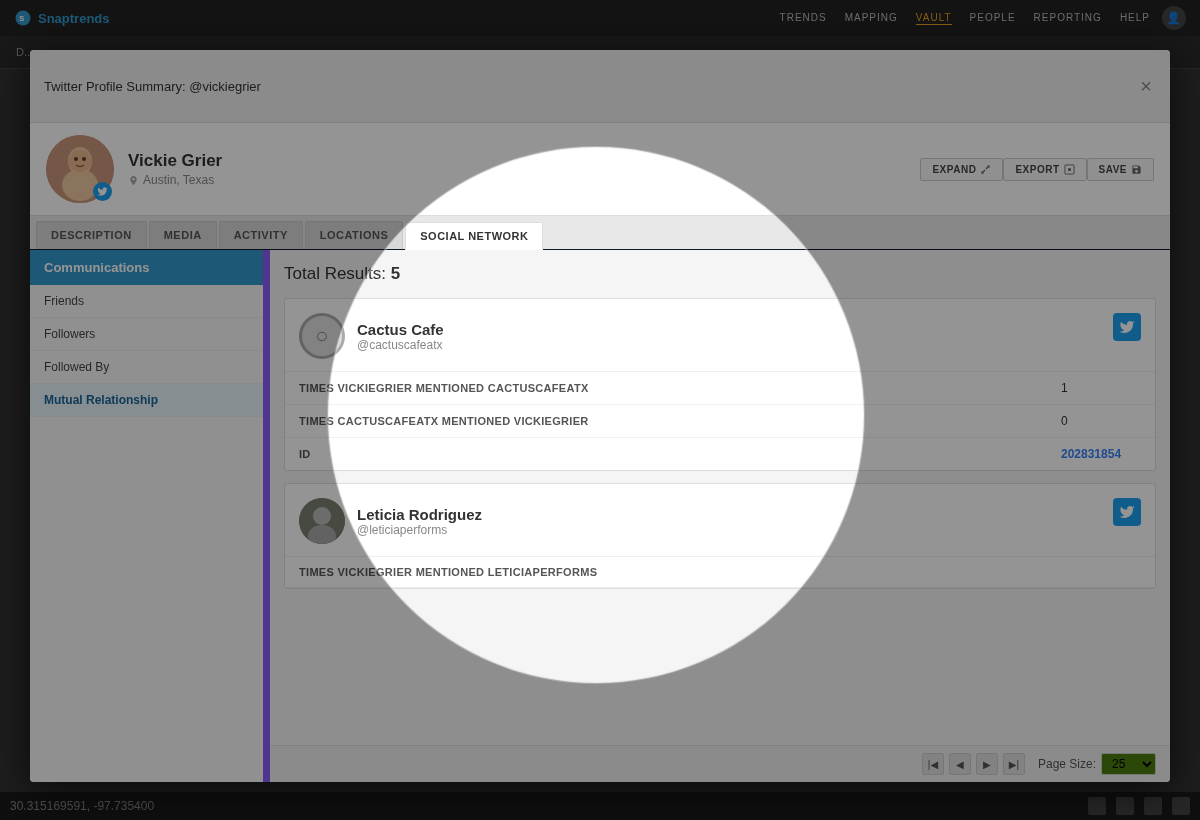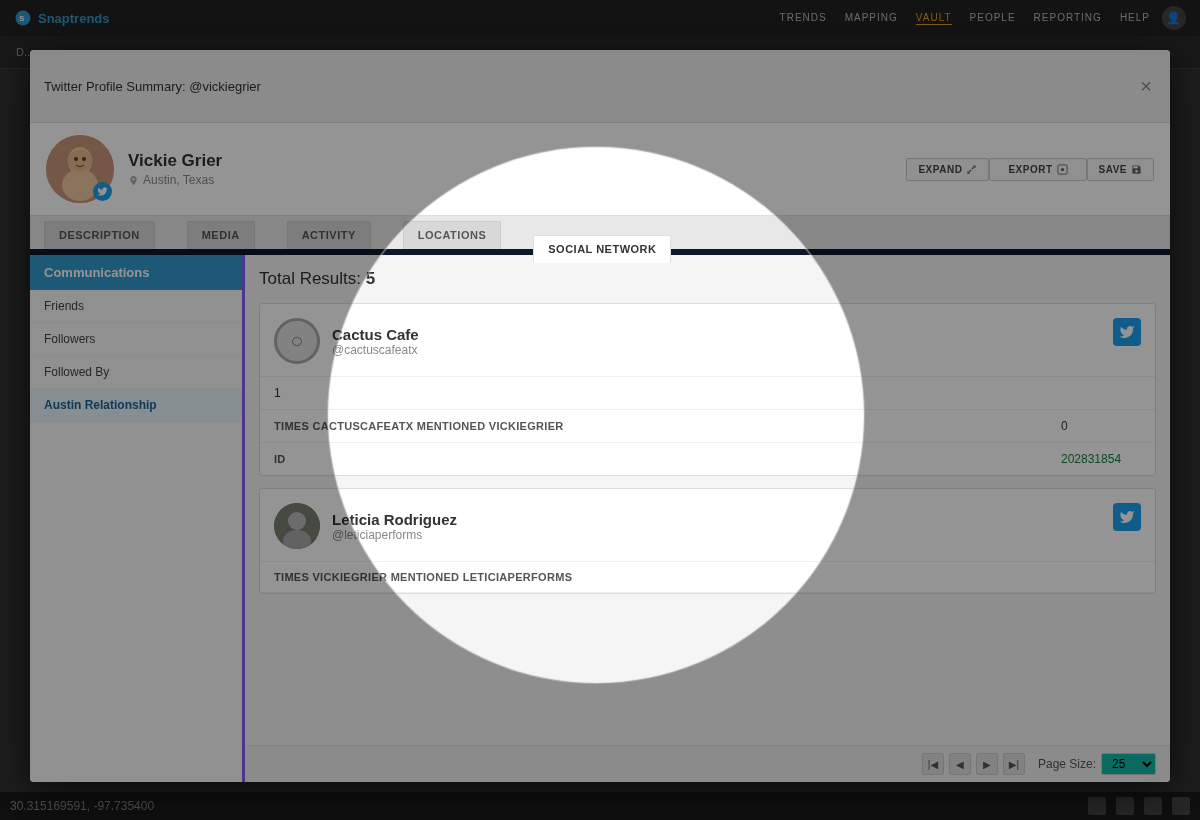--- a/index.html
+++ b/index.html
@@ -106,52 +106,52 @@
       </div>
     </div>
 
     <div style="display:flex; ">
       <button style="padding:5px 11px; font-size:10px; font-weight:bold; letter-spacing:0.5px; border:1px solid #ccc; background:#f8f8f8; color:#444; cursor:pointer; border-radius:2px; display:flex; align-items:center; gap:4px;">
         <span>EXPAND</span>
         <svg width="11" height="11" viewBox="0 0 24 24" fill="#666">
             <path d="M15 3h6v6l-2-2-5 5-2-2 5-5-2-2zM9 21H3v-6l2 2 5-5 2 2-5 5 2 2z"></path>
           </svg>
       </button>
-      <button style="padding:5px 18px; font-size:10px; font-weight:bold; letter-spacing:0.5px; border:1px solid #ccc; background:#f8f8f8; color:#444; cursor:pointer; border-radius:2px; display:flex; align-items:center; gap:4px;">
+      <button style="padding:5px 11px; font-size:10px; font-weight:bold; letter-spacing:0.5px; border:1px solid #ccc; background:#f8f8f8; color:#444; cursor:pointer; border-radius:2px; display:flex; align-items:center; gap:4px;">
         <span>EXPORT</span>
         <svg width="11" height="11" viewBox="0 0 24 24" fill="#666">
             <rect x="2" y="2" width="20" height="20" rx="2" fill="none" stroke="#666" stroke-width="2"></rect>
             <path d="M9 9h6v6H9z" fill="#666"></path>
           </svg>
       </button>
       <button style="padding:5px 11px; font-size:10px; font-weight:bold; letter-spacing:0.5px; border:1px solid #ccc; background:#f8f8f8; color:#444; cursor:pointer; border-radius:2px; display:flex; align-items:center; gap:4px;">
         <span>SAVE</span>
         <svg width="11" height="11" viewBox="0 0 24 24" fill="#666">
             <path d="M17 3H5a2 2 0 00-2 2v14a2 2 0 002 2h14a2 2 0 002-2V7l-4-4zm-5 16a3 3 0 110-6 3 3 0 010 6zm3-10H5V5h10v4z"></path>
           </svg>
       </button>
     </div>
   </div>
 
-  <div style="display:flex; background:#e8e8e8; border-bottom:6px solid #0f172a; flex-shrink:0; padding-top:5px; padding-left:14px;gap:30px;">
+  <div style="display:flex; background:#e8e8e8; border-bottom:1px solid #0f172a; flex-shrink:0; padding-top:5px; padding-left:6px;">
     <div style="padding:7px 14px; font-size:11px; font-weight:bold; letter-spacing:0.5px; color:#555; cursor:pointer; background:#d8d8d8; border:1px solid #ccc; border-bottom:none; margin-right:2px; border-radius:2px 2px 0 0;">DESCRIPTION</div>
     <div style="padding:7px 14px; font-size:11px; font-weight:bold; letter-spacing:0.5px; color:#555; cursor:pointer; background:#d8d8d8; border:1px solid #ccc; border-bottom:none; margin-right:2px; border-radius:2px 2px 0 0;">MEDIA</div>
     <div style="padding:7px 14px; font-size:11px; font-weight:bold; letter-spacing:0.5px; color:#555; cursor:pointer; background:#d8d8d8; border:1px solid #ccc; border-bottom:none; margin-right:2px; border-radius:2px 2px 0 0;">ACTIVITY</div>
     <div style="padding:7px 14px; font-size:11px; font-weight:bold; letter-spacing:0.5px; color:#555; cursor:pointer; background:#d8d8d8; border:1px solid #ccc; border-bottom:none; margin-right:2px; border-radius:2px 2px 0 0;">LOCATIONS</div>
-    <div style="padding:7px 14px; font-size:11px; font-weight:bold; letter-spacing:0.5px; color:#333; cursor:pointer; background:#fff; border:1px solid #ddd; border-bottom:1px solid #fff; margin-right:2px; border-radius:2px 2px 0 0; position:relative; top:14px;">SOCIAL NETWORK</div>
+    <div style="padding:7px 14px; font-size:11px; font-weight:bold; letter-spacing:0.5px; color:#333; cursor:pointer; background:#fff; border:1px solid #ddd; border-bottom:1px solid #fff; margin-right:2px; border-radius:2px 2px 0 0; position:relative; top:1px;">SOCIAL NETWORK</div>
   </div>
 
   <div style="display:flex; flex:1; overflow:hidden;">
 
-    <div style="width:215px; flex-shrink:0; background:#f9f9f9; border-right:3px solid #8b5cf6; display:flex; flex-direction:column;">
+    <div style="width:240px; flex-shrink:0; background:#f9f9f9; border-right:7px solid #8b5cf6; display:flex; flex-direction:column;">
       <div style="background:#3399cc; color:#fff; font-size:13px; font-weight:bold; padding:10px 14px;">Communications</div>
       <div style="padding:9px 14px; font-size:12px; color:#444; cursor:pointer; border-bottom:1px solid #eee;">Friends</div>
       <div style="padding:9px 14px; font-size:12px; color:#444; cursor:pointer; border-bottom:1px solid #eee;">Followers</div>
       <div style="padding:9px 14px; font-size:12px; color:#444; cursor:pointer; border-bottom:1px solid #eee;">Followed By</div>
-      <div style="padding:9px 14px; font-size:12px; color:#444; cursor:pointer; border-bottom:1px solid #eee; background:#e8f4fb; font-weight:bold; color:#1a6699;">Austin Relationship</div>
+      <div style="padding:9px 14px; font-size:12px; color:#444; cursor:pointer; border-bottom:1px solid #eee; background:#e8f4fb; font-weight:bold; color:#1a6699;">Mutual Relationship</div>
     </div>
 
     <div style="flex:1; display:flex; flex-direction:column; overflow:hidden;">
 
       <div style="flex:1; overflow-y:auto; padding:14px; background:#f5f5f5;">
         <div style="font-size:17px; font-weight:normal; color:#333; margin-bottom:14px;">
           <span>Total Results:</span>
           <strong>5</strong>
         </div>
 
@@ -164,29 +164,30 @@
             </div>
             <div style="position:absolute; right:14px; top:14px; width:28px; height:28px; background:#1da1f2; border-radius:4px; display:flex; align-items:center; justify-content:center;">
               <svg width="16" height="16" viewBox="0 0 24 24" fill="#fff">
                   <path d="M23 3a10.9 10.9 0 01-3.14 1.53 4.48 4.48 0 00-7.86 3v1A10.66 10.66 0 013 4s-4 9 5 13a11.64 11.64 0 01-7 2c9 5 20 0 20-11.5a4.5 4.5 0 00-.08-.83A7.72 7.72 0 0023 3z"></path>
                 </svg>
             </div>
           </div>
 
           <div>
             <div style="display:flex; align-items:center; padding:9px 14px; border-bottom:1px solid #f0f0f0;">
+              <span style="flex:1; font-size:11px; color:#555; font-weight:bold; text-transform:uppercase; letter-spacing:0.3px;">TIMES VICKIEGRIER MENTIONED CACTUSCAFEATX</span>
               <span style="font-size:12px; color:#333; min-width:80px;">1</span>
             </div>
             <div style="display:flex; align-items:center; padding:9px 14px; border-bottom:1px solid #f0f0f0;">
               <span style="flex:1; font-size:11px; color:#555; font-weight:bold; text-transform:uppercase; letter-spacing:0.3px;">TIMES CACTUSCAFEATX MENTIONED VICKIEGRIER</span>
               <span style="font-size:12px; color:#333; min-width:80px;">0</span>
             </div>
             <div style="display:flex; align-items:center; padding:9px 14px;">
               <span style="flex:1; font-size:11px; color:#555; font-weight:bold; text-transform:uppercase; letter-spacing:0.3px;">ID</span>
-              <span style="font-size:12px; color:#15803d; min-width:80px;">202831854</span>
+              <span style="font-size:12px; color:#3b82f6; min-width:80px;font-weight:bold;">202831854</span>
             </div>
           </div>
         </div>
 
         <div style="background:#fff; border:1px solid #ddd; border-radius:3px; margin-bottom:12px;">
           <div style="display:flex; align-items:center; padding:14px 14px 12px; border-bottom:1px solid #eee; position:relative;">
             <div style="width:46px; height:46px; border-radius:50%; background:#7a8070; margin-right:12px; display:flex; align-items:center; justify-content:center; flex-shrink:0; overflow:hidden;">
               <svg width="46" height="46" viewBox="0 0 46 46">
                 <circle cx="23" cy="23" r="23" fill="#7a8070"></circle>
                 <circle cx="23" cy="18" r="9" fill="#bbb"></circle>
@@ -212,21 +213,21 @@
         </div>
 
       </div>
 
       <div style="display:flex; align-items:center; justify-content:flex-end; padding:7px 14px; background:#f0f0f0; border-top:1px solid #ddd; gap:5px; flex-shrink:0;">
         <button style="width:22px; height:22px; background:#e0e0e0; border:1px solid #ccc; border-radius:2px; cursor:pointer; font-size:10px; color:#555; display:flex; align-items:center; justify-content:center;">|◀</button>
         <button style="width:22px; height:22px; background:#e0e0e0; border:1px solid #ccc; border-radius:2px; cursor:pointer; font-size:10px; color:#555; display:flex; align-items:center; justify-content:center;">◀</button>
         <button style="width:22px; height:22px; background:#e0e0e0; border:1px solid #ccc; border-radius:2px; cursor:pointer; font-size:10px; color:#555; display:flex; align-items:center; justify-content:center;">▶</button>
         <button style="width:22px; height:22px; background:#e0e0e0; border:1px solid #ccc; border-radius:2px; cursor:pointer; font-size:10px; color:#555; display:flex; align-items:center; justify-content:center;">▶|</button>
         <span style="font-size:12px; color:#555; margin-left:8px;text-align:center;">Page Size:</span>
-        <select style="font-size:12px; padding:2px 6px; border:1px solid #ccc; border-radius:2px; background:#14b8a6; cursor:pointer;">
+        <select style="font-size:12px; padding:2px 6px; border:1px solid #ccc; border-radius:2px; background:#4d7c0f; cursor:pointer;">
           <option>10</option>
           <option selected="">25</option>
           <option>50</option>
           <option>100</option>
         </select>
       </div>
     </div>
 
   </div>
 </div>

